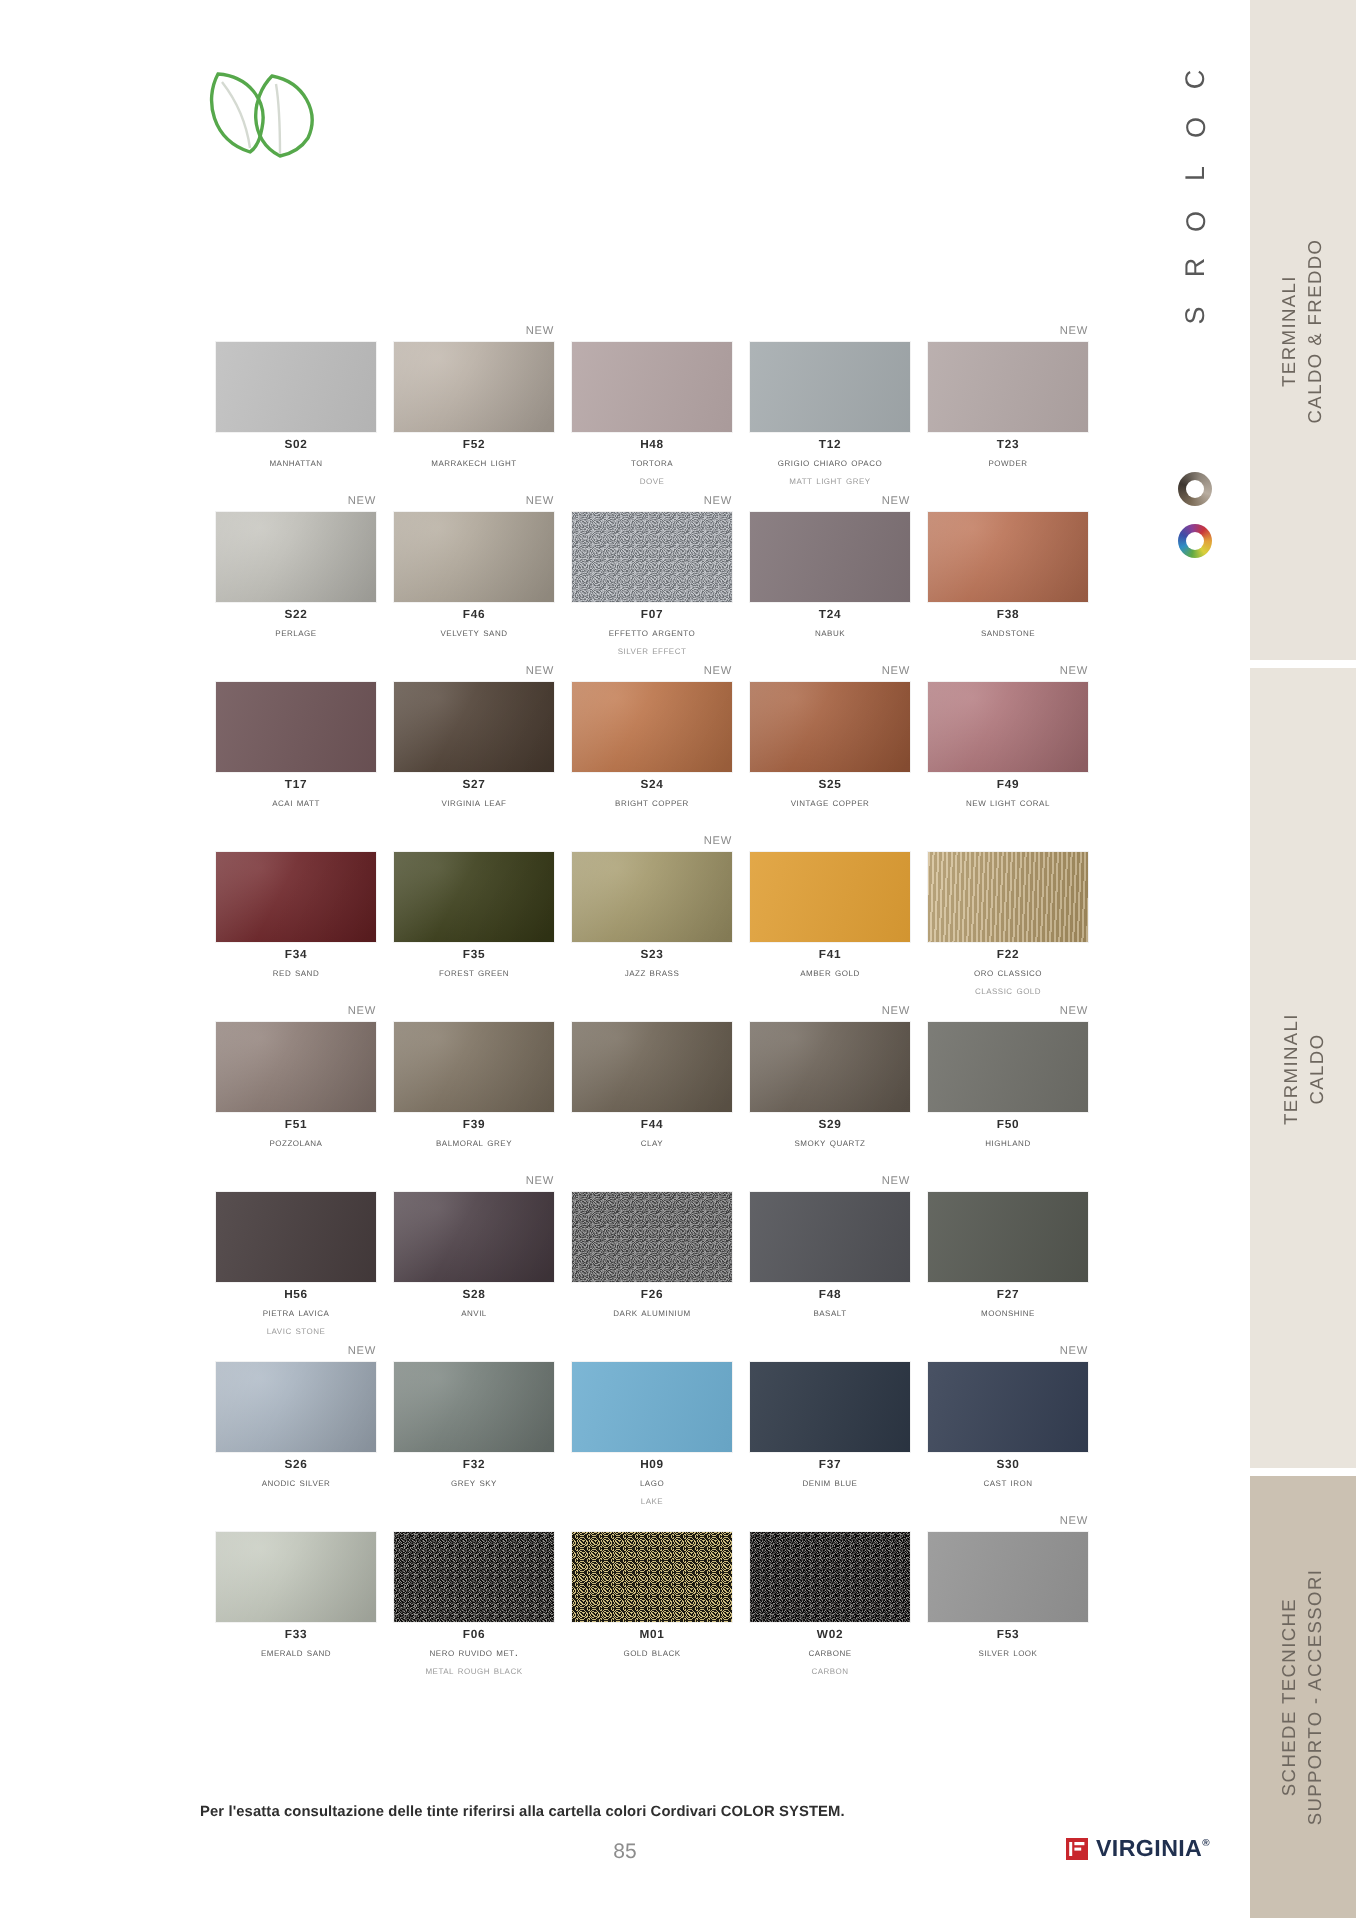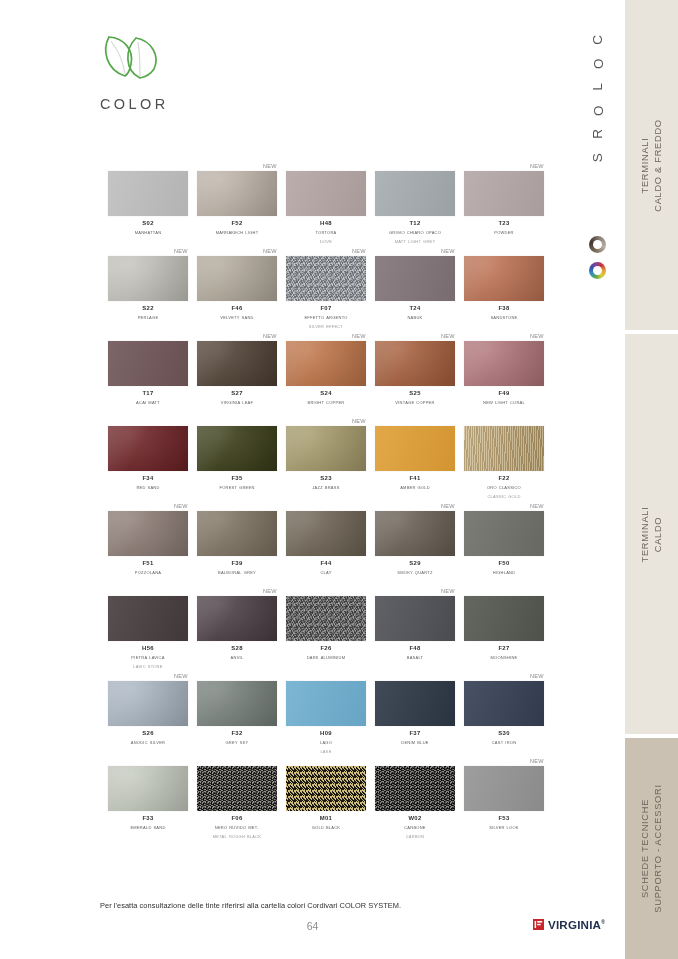--- a/index.html
+++ b/index.html
@@ -98,21 +98,21 @@
     line-height:8.6px; font-variant: small-caps; text-transform: lowercase;
   }
   .trans {
     font-size:5.9px; color:#9b9b9b; letter-spacing:0.25px;
     line-height:8.6px; font-variant: small-caps; text-transform: lowercase;
   }
 
   
   #footnote {
     position:absolute; left:100px; top:901px;
-    font-size:7.4px; color:#2e2e2e; letter-spacing:0.06px;
+    font-size:7.4px; color:#2e2e2e; letter-spacing:0.06px;font-weight:bold;
   }
   #page-number {
     position:absolute; left:0; top:920px; width:625px;
     text-align:center; font-size:10.5px; color:#8d8d8d;
   }
   #brand { position:absolute; left:533px; top:918px; display:flex; align-items:center; }
   #brand-mark { width:11px; height:11px; margin-right:4px; }
   #brand-text {
     font-size:11.6px; font-weight:700; color:#20304f; letter-spacing:0.2px;
   }
@@ -157,21 +157,20 @@
     <div class="ring" id="ring-rainbow"></div>
   </div>
 
   <div id="logo-block">
     <svg id="leaf-mark" viewBox="0 0 72 50">
       <path d="M25 46 C 6 40 2 20 9 7 C 24 8 34 20 31 34 C 30 40 28 44 25 46 Z" fill="none" stroke="#56a84b" stroke-width="1.7"></path>
       <path d="M11 11 C 18 20 23 30 25 44" fill="none" stroke="#d5dad2" stroke-width="1.2"></path>
       <path d="M40 48 C 24 40 25 19 36 8 C 52 11 60 26 54 39 C 50 45 45 47 40 48 Z" fill="none" stroke="#56a84b" stroke-width="1.7"></path>
       <path d="M38 12 C 40 24 40 36 40 47" fill="none" stroke="#d5dad2" stroke-width="1.2"></path>
     </svg>
-    <div id="logo-color">COLOR</div>
   </div>
 
   <div id="grid">
       <div class="cell">
         <div class="chip" style="background: rgb(190, 190, 190);">
           <div class="grain" style="background:linear-gradient(108deg, rgba(255,255,255,.10), rgba(0,0,0,.06));"></div>
         </div>
         <div class="labels">
           <div class="code">S02</div>
           <div class="name">MANHATTAN</div>
@@ -551,21 +550,21 @@
           <div class="grain" style="background:linear-gradient(108deg, rgba(255,255,255,.10), rgba(0,0,0,.06));"></div>
         </div>
         <div class="labels">
           <div class="code">F53</div>
           <div class="name">SILVER LOOK</div>
         </div>
       </div>
     </div>
 
   <div id="footnote">Per l'esatta consultazione delle tinte riferirsi alla cartella colori Cordivari COLOR SYSTEM.</div>
-  <div id="page-number">64</div>
+  <div id="page-number">85</div>
   <div id="brand">
     <svg id="brand-mark" viewBox="0 0 11 11">
       <rect x="0" y="0" width="11" height="11" fill="#c8262c"></rect>
       <rect x="1.6" y="2" width="1.5" height="7" fill="#ffffff"></rect>
       <rect x="4.2" y="2" width="5" height="1.6" fill="#ffffff"></rect>
       <rect x="4.2" y="4.8" width="3.4" height="1.5" fill="#ffffff"></rect>
     </svg>
     <div id="brand-text">
       <span>VIRGINIA</span><span id="brand-tm">®</span>
     </div>

